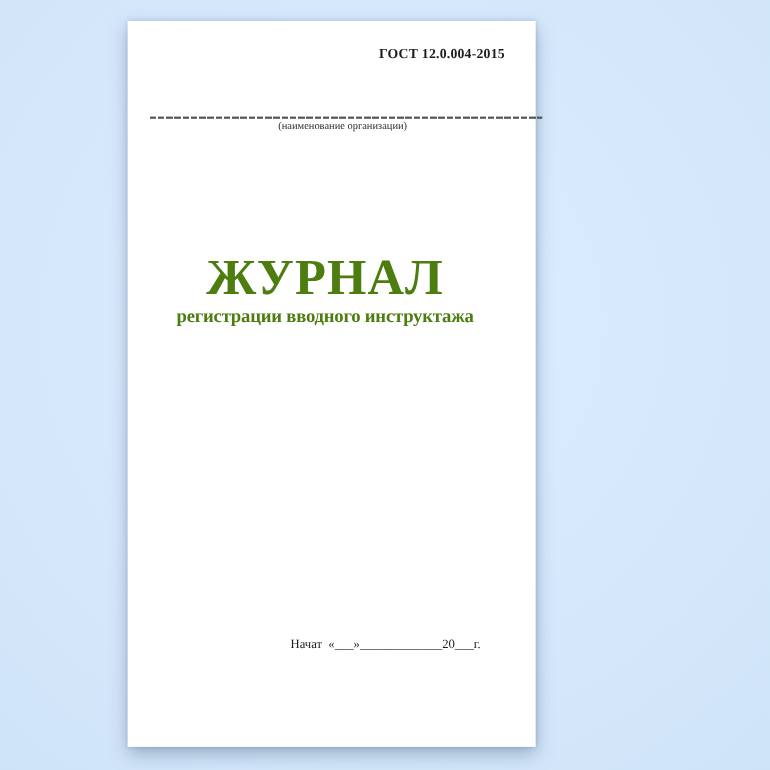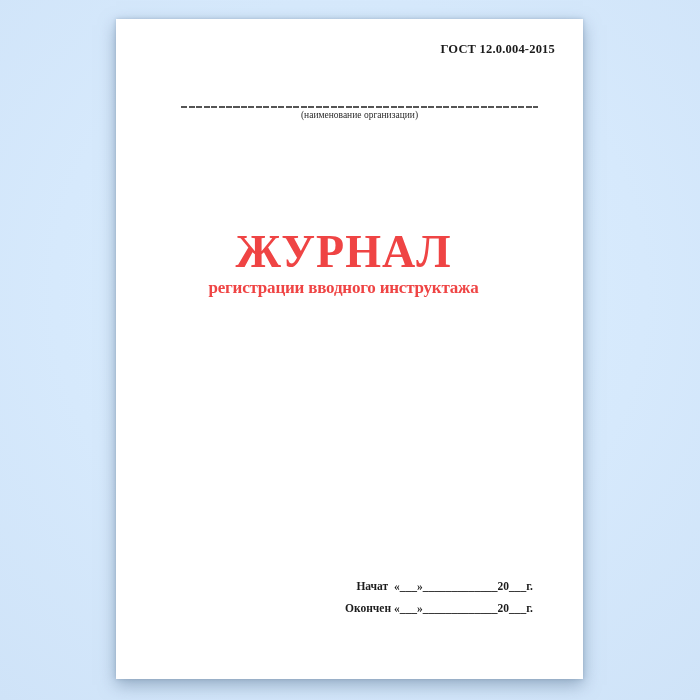--- a/index.html
+++ b/index.html
@@ -13,21 +13,21 @@
   .canvas {
     position: relative;
     width: 700px;
     height: 700px;
     background: radial-gradient(circle at 50% 42%, #dcefff 0%, #d6e9fc 55%, #cfe3f8 100%);
   }
   .page {
     position: absolute;
     left: 116px;
     top: 19px;
-    width: 467px;
+    width: 371px;
     height: 660px;
     background: #ffffff;
     box-shadow: 0 6px 16px rgba(96, 122, 152, 0.55), 0 0 4px rgba(96, 122, 152, 0.35);
   }
   .gost {
     position: absolute;
     top: 23px;
     right: 28px;
     font-size: 12.5px;
     font-weight: bold;
@@ -52,21 +52,21 @@
     margin-top: 2px;
     font-size: 9.5px;
     color: #2a2a2a;
   }
   .title-block {
     position: absolute;
     top: 210px;
     left: 0;
     right: 12px;
     text-align: center;
-    color: #ef4444;
+    color: #4d7c0f;
   }
   .title {
     font-size: 46px;
     font-weight: bold;
     line-height: 1.0;
     letter-spacing: 1px;
   }
   .subtitle {
     margin-top: 3px;
     font-size: 17px;
@@ -75,21 +75,21 @@
   }
   .dates {
     position: absolute;
     top: 557px;
     right: 50px;
     text-align: right;
     color: #1c1c1c;
   }
   .date-line {
     font-size: 11.5px;
-    font-weight: bold;
+    font-weight: normal;
     line-height: 21.5px;
     white-space: pre;
     text-align: right;
   }
 </style>
 </head>
 <body>
 
 <div class="canvas">
   <div class="page">
@@ -101,17 +101,16 @@
       <div class="org-caption">(наименование организации)</div>
     </div>
 
     <div class="title-block">
       <div class="title">ЖУРНАЛ</div>
       <div class="subtitle">регистрации вводного инструктажа</div>
     </div>
 
     <div class="dates">
       <div class="date-line">Начат  «___»_____________20___г.</div>
-      <div class="date-line">Окончен «___»_____________20___г.</div>
     </div>
 
   </div>
 </div>
 
 </body></html>

